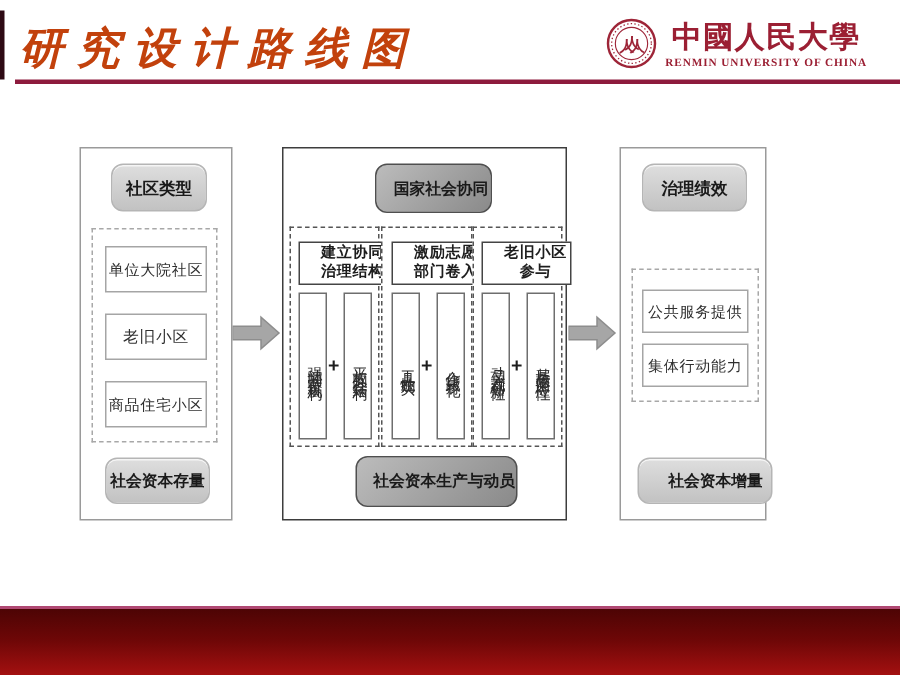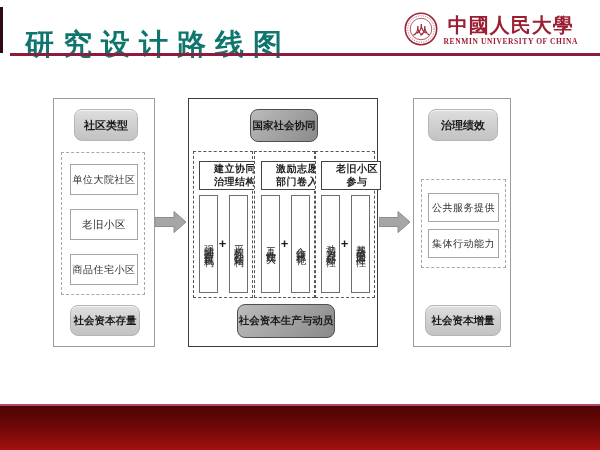--- a/index.html
+++ b/index.html
@@ -7,23 +7,23 @@
     width:600px;height:450px;position:relative;overflow:hidden;
     background:#ffffff;
     font-family:"Liberation Sans","DejaVu Sans",sans-serif;
     -webkit-font-smoothing:antialiased;
   }
   .abs{position:absolute;}
 
   
   .accent-bar{left:0;top:7px;width:3px;height:46px;background:#2e0a14;}
   .title{
-    left:13px;top:13px;margin:12px;
-    font-size:29px;font-weight:bold;color:#0f766e;
-    letter-spacing:9px;white-space:nowrap;
+    left:13px;top:13px;margin:0;
+    font-size:29px;font-weight:bold;color:#c2410c;
+    letter-spacing:9px;white-space:nowrap;font-style:italic;
   }
   .title-rule{left:10px;right:0;top:53px;height:2.5px;background:var(--title-rule,#8d1b3d);}
 
   .logo{right:22px;top:12px;display:flex;align-items:center;gap:6px;}
   .seal{display:block;}
   .logo-text{display:flex;flex-direction:column;align-items:center;}
   .logo-cn{
     font-family:"Liberation Serif","DejaVu Serif",serif;
     font-size:20px;font-weight:bold;color:var(--logo-red,#9b1f33);
     letter-spacing:1px;line-height:24px;white-space:nowrap;
@@ -44,20 +44,21 @@
     font-weight:bold;color:#1a1a1a;white-space:nowrap;
   }
   .pill-light{
     background:linear-gradient(180deg,#dedede 0%,#c2c2c2 100%);
     border:1px solid #b5b5b5;
     box-shadow:inset 0 1px 0 rgba(255,255,255,.7);
   }
   .pill-dark{
     background:linear-gradient(135deg,#bcbcbc 0%,#8a8a8a 100%);
     border:1px solid #4f4f4f;
+    padding-left:10px;
   }
 
   .dash-light{border:1px dashed #a8a8a8;background:#fff;}
   .dash-dark{border:1px dashed #555;background:#fff;}
 
   .item-box{
     background:#fff;border:1px solid #a5a5a5;color:#2f2f2f;
     display:flex;align-items:center;justify-content:center;
     font-size:10.5px;letter-spacing:0.5px;white-space:nowrap;
   }
@@ -165,16 +166,16 @@
 </svg>
 
 <div class="abs col col-side" style="left:413px;top:98px;width:96px;height:247px;text-decoration:underline;">
   <div class="abs pill pill-light" style="left:14px;top:10px;width:68px;height:30px;font-size:11px;">治理绩效</div>
 
   <div class="abs dash-light" style="left:7px;top:80px;width:83px;height:87px;">
     <div class="abs item-box" style="left:6px;top:13px;width:69px;height:27px;font-size:10px;">公共服务提供</div>
     <div class="abs item-box" style="left:6px;top:49px;width:69px;height:27px;font-size:10px;">集体行动能力</div>
   </div>
 
-  <div class="abs pill pill-light" style="left:11px;top:206px;width:74px;height:29px;font-size:10.5px;">社会资本增量</div>
+  <div class="abs pill pill-light" style="left:11px;top:206px;width:74px;height:29px;font-size:10.5px;padding-left:14px;">社会资本增量</div>
 </div>
 
 <div class="abs bottom-band"></div>
 
 </body></html>

